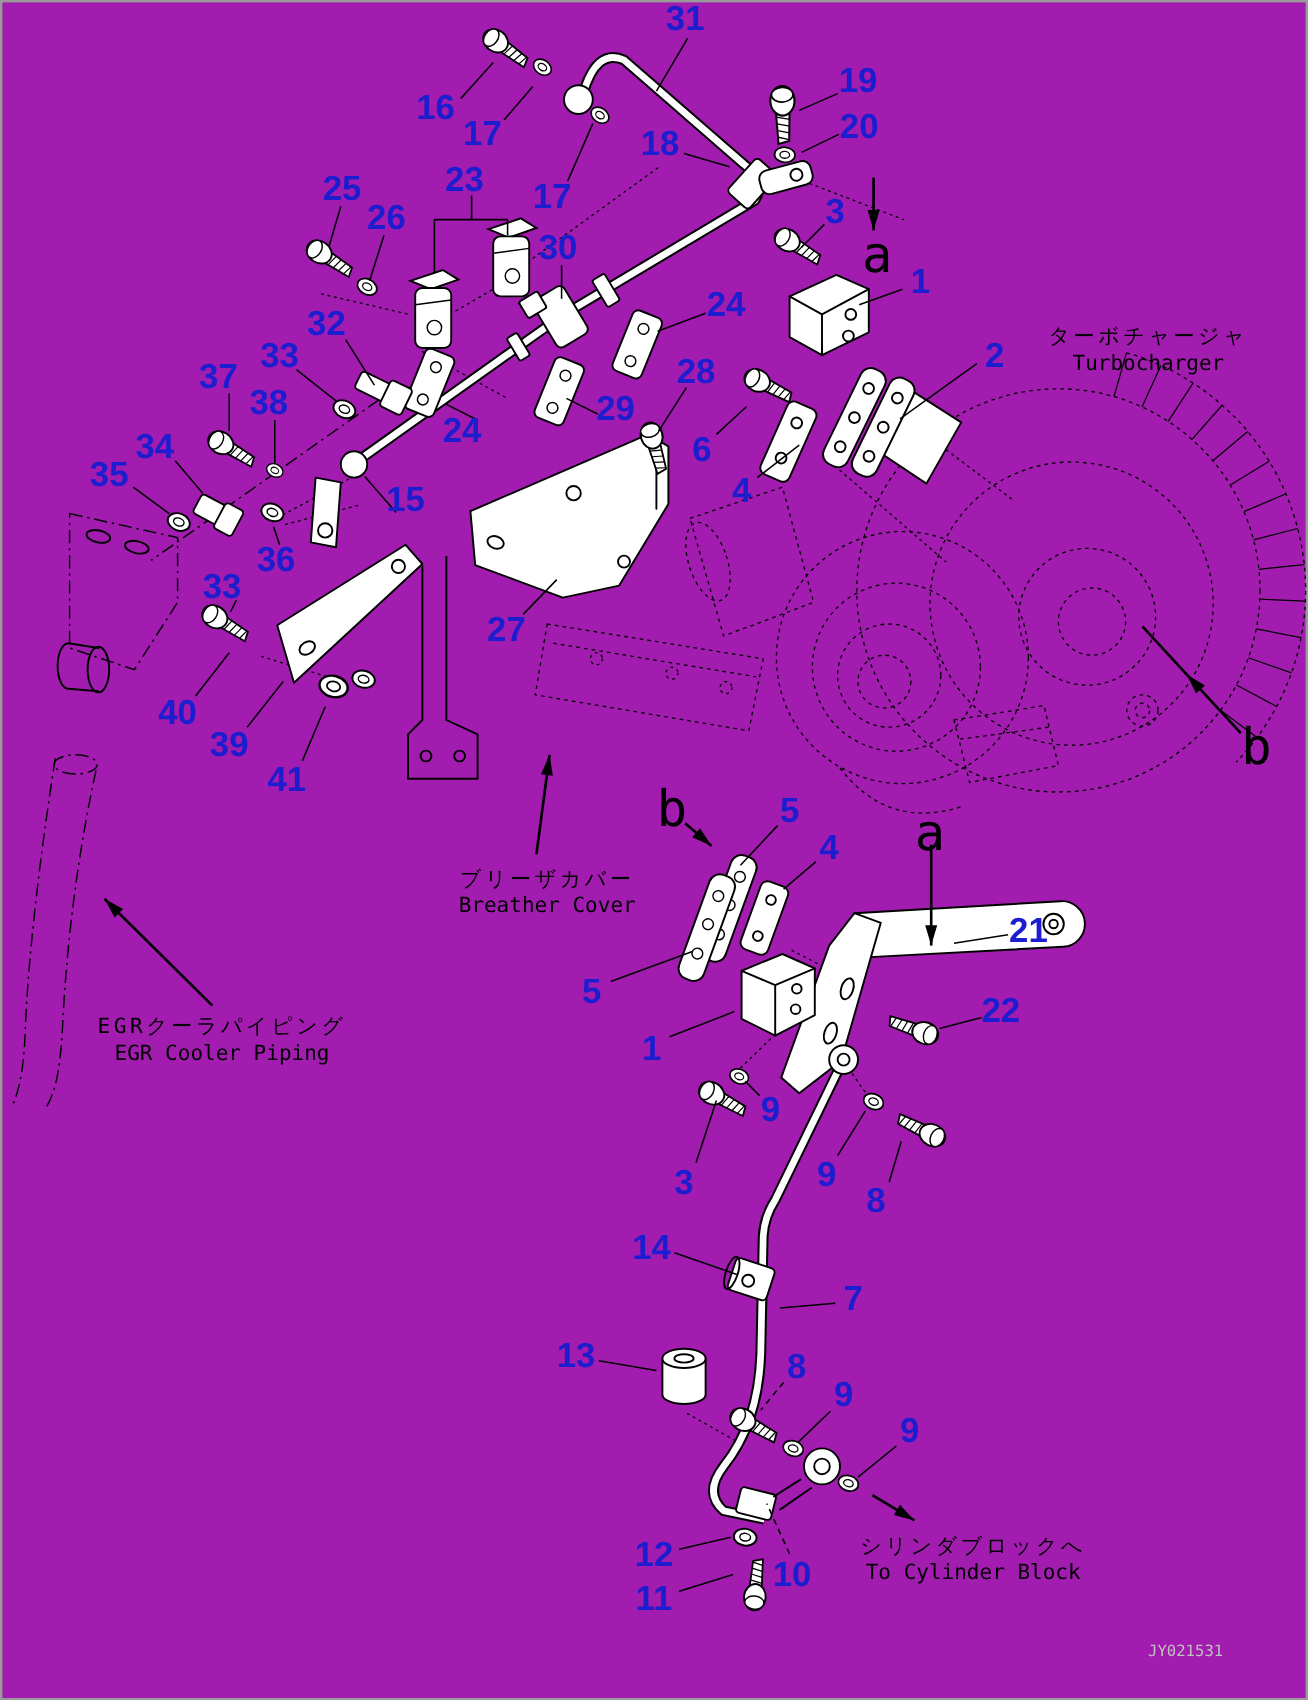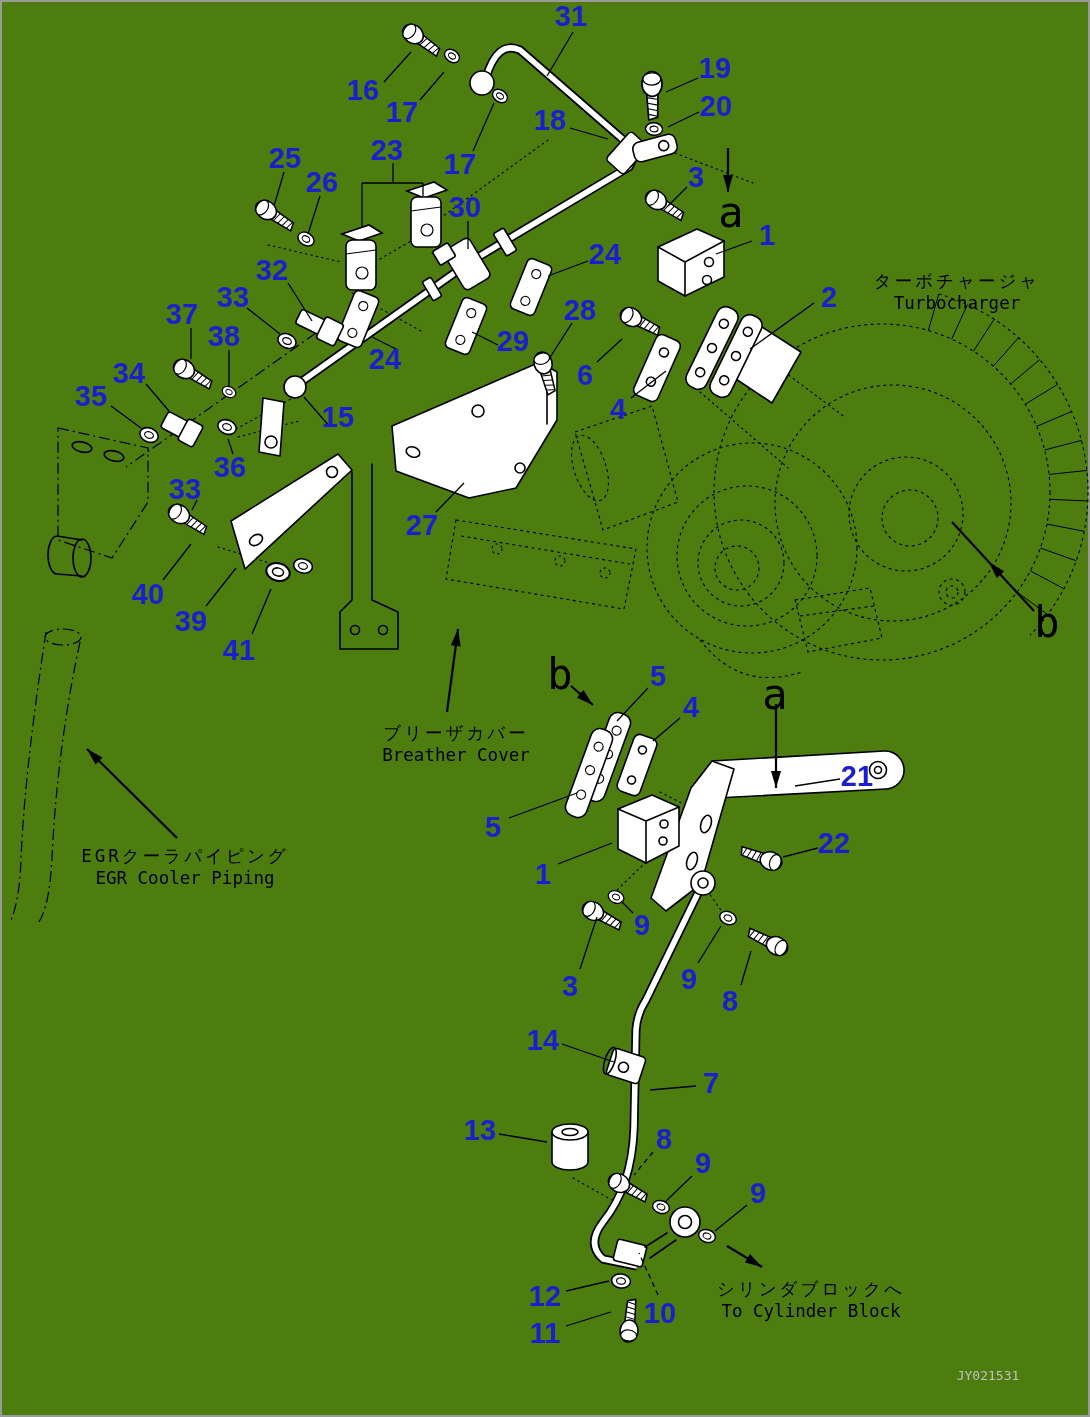--- a/index.html
+++ b/index.html
@@ -1,16 +1,16 @@
 <!DOCTYPE html>
 <html><head>
 <meta charset="utf-8">
 <style>
   html,body{margin:0;padding:0;background:#ffffff;}
-  #stage{position:relative;width:1090px;height:1417px;background:#4d7c0f;overflow:hidden;}
+  #stage{position:relative;width:1090px;height:1417px;background:#a21caf;overflow:hidden;}
   svg{display:block;}
   
   .s  {fill:none;stroke:#000;stroke-width:1.6;stroke-linejoin:round;stroke-linecap:round;}
   .sw {fill:#fff;stroke:#000;stroke-width:1.6;stroke-linejoin:round;}
   .ph {fill:none;stroke:#000;stroke-width:1.1;stroke-dasharray:3 3.5;}
   .dot{fill:none;stroke:#000;stroke-width:1.1;stroke-dasharray:1.5 4;stroke-linecap:round;}
   .phd{fill:none;stroke:#000;stroke-width:1.2;stroke-dasharray:11 4 2 4;}
   .tube-o{fill:none;stroke:#000;stroke-width:9;stroke-linejoin:round;}
   .tube-i{fill:none;stroke:#fff;stroke-width:5.6;stroke-linejoin:round;}
   .ld {stroke:#000;stroke-width:1.3;fill:none;}

